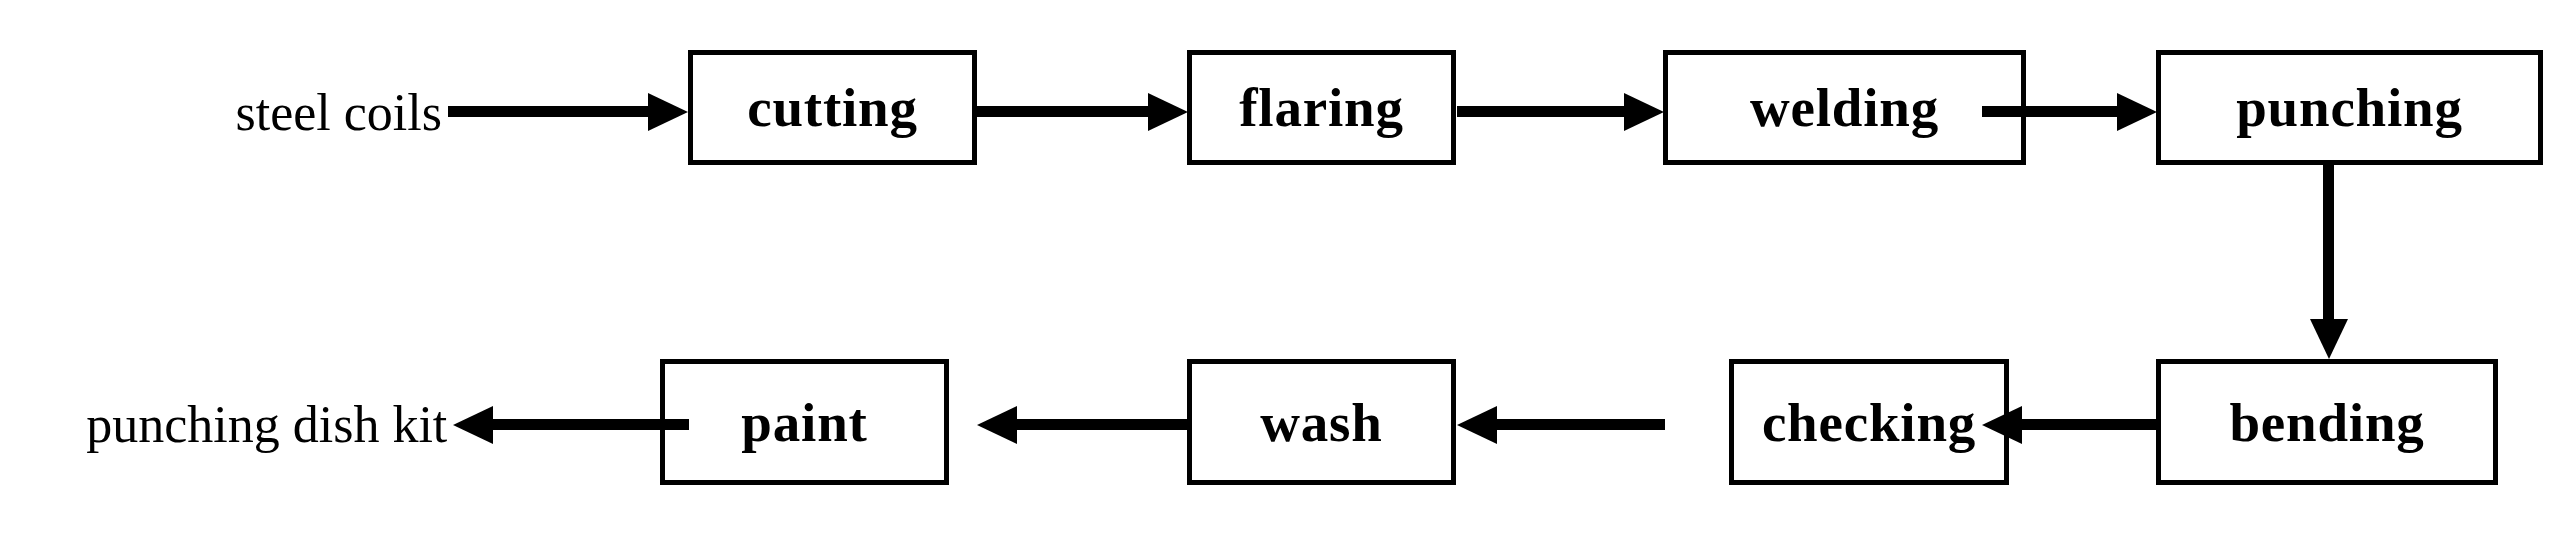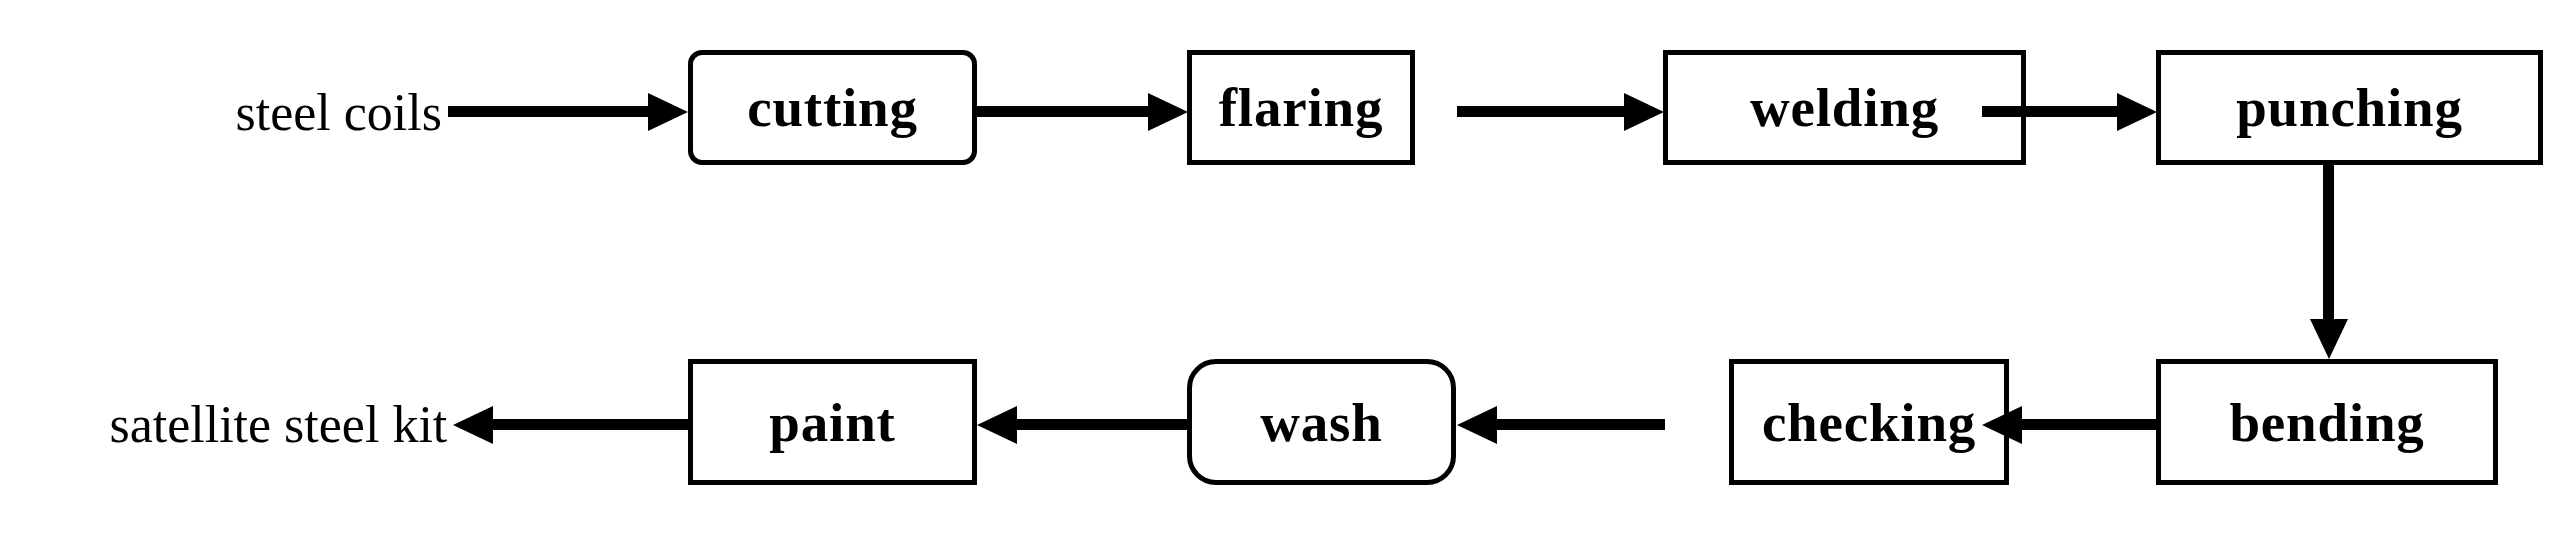--- a/index.html
+++ b/index.html
@@ -74,43 +74,43 @@
     border-top: 40px solid #000000;
   }
 </style>
 </head>
 <body>
 
 <div class="canvas">
 
   <div class="flow-label" style="left:119px; width:323px; top:84px;">steel coils</div>
 
-  <div class="flow-label" style="left:14.3px; width:433px; top:396px;">satellite steel kit</div>
+  <div class="flow-label" style="left:14.3px; width:433px; top:396px;">punching dish kit</div>
 
-  <div class="node row-top" style="left:688px; width:289px;border-radius:14px;">
+  <div class="node row-top" style="left:688px; width:289px;">
     <span>cutting</span>
   </div>
 
-  <div class="node row-top" style="left:1187px; width:228px;">
+  <div class="node row-top" style="left:1187px; width:269px;">
     <span>flaring</span>
   </div>
 
   <div class="node row-top" style="left:1663px; width:363px;">
     <span>welding</span>
   </div>
 
   <div class="node row-top" style="left:2156px; width:387px;">
     <span>punching</span>
   </div>
 
-  <div class="node row-bottom" style="left:688px; width:289px;text-align:center;">
+  <div class="node row-bottom" style="left:660px; width:289px;text-align:center;">
     <span>paint</span>
   </div>
 
-  <div class="node row-bottom" style="left:1187px; width:269px;border-radius:29px;">
+  <div class="node row-bottom" style="left:1187px; width:269px;">
     <span>wash</span>
   </div>
 
   <div class="node row-bottom" style="left:1729px; width:280px;">
     <span>checking</span>
   </div>
 
   <div class="node row-bottom" style="left:2156px; width:342px;">
     <span>bending</span>
   </div>

